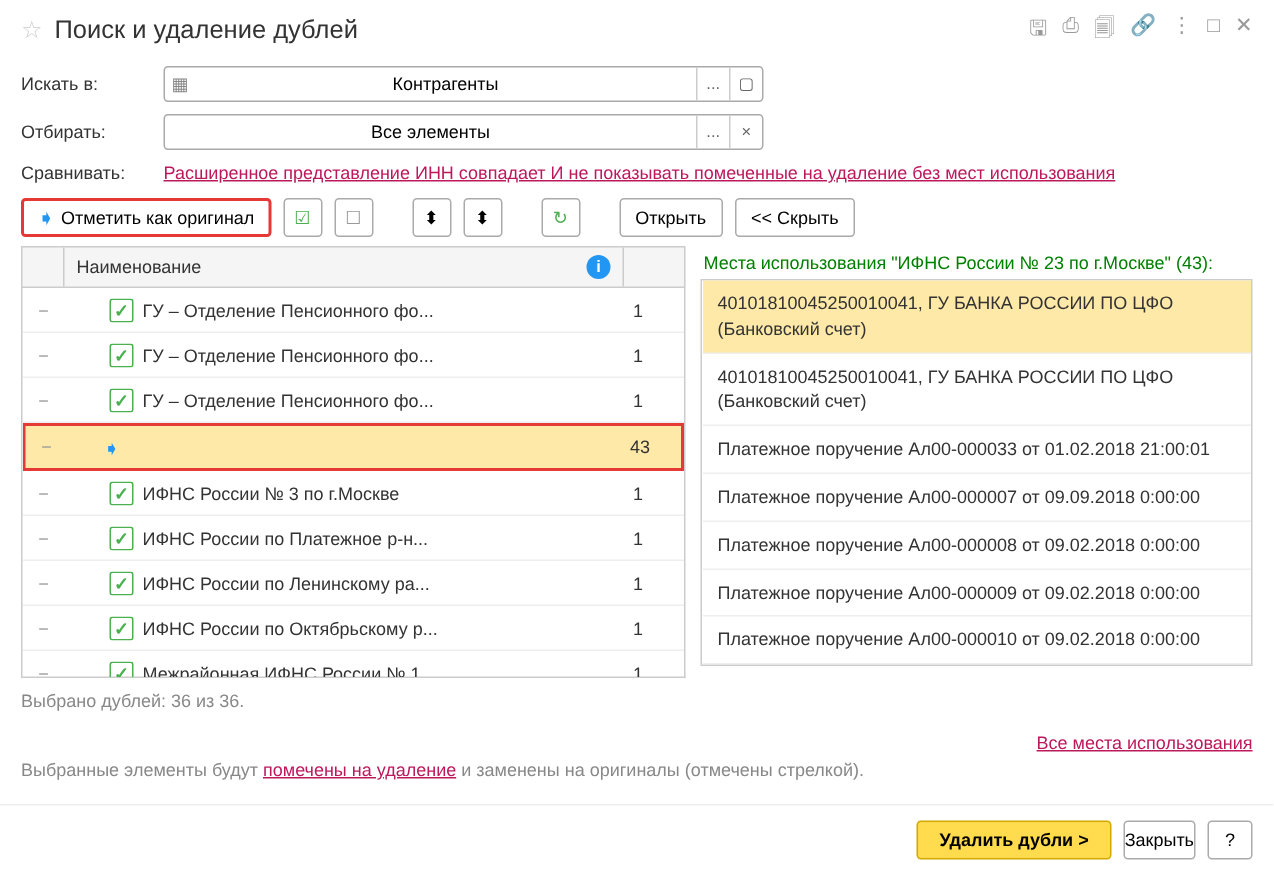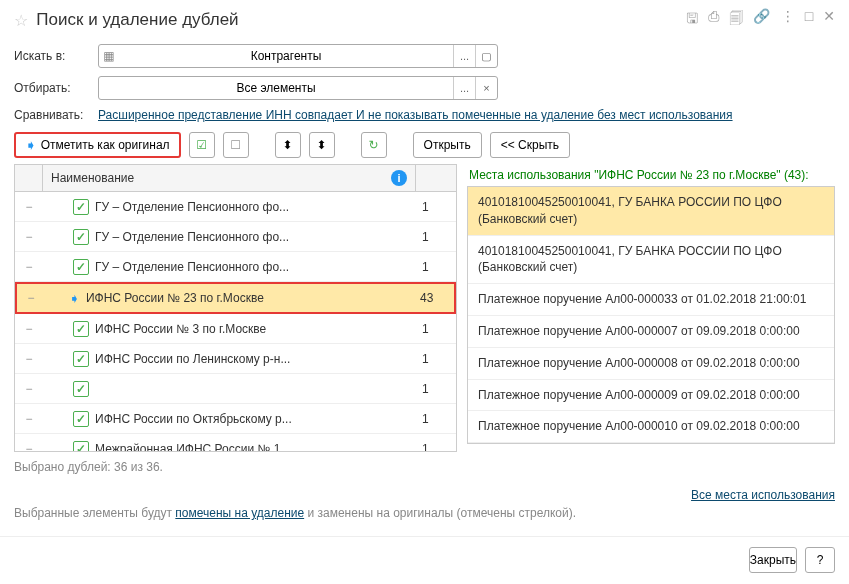--- a/index.html
+++ b/index.html
@@ -2,27 +2,27 @@
 <html><head>
 <meta charset="utf-8">
 <style>
 * { box-sizing: border-box; margin: 0; padding: 0; }
 body { font-family: Arial, sans-serif; font-size: 12px; color: #333; background: #fff; width: 849px; height: 584px; overflow: hidden; }
 .header { display: flex; align-items: center; padding: 8px 14px; }
 .star-icon { color: #ccc; font-size: 16px; margin-right: 8px; }
 .title { font-size: 17px; color: #333; flex: 1; }
 .header-icons { display: flex; gap: 10px; color: #999; }
 .header-icons span { cursor: pointer; font-size: 14px; }
-.form-row { display: flex; align-items: center; padding: 4px 14px; gap: 4px; }
+.form-row { display: flex; align-items: center; padding: 4px 14px; gap: 15px; }
 .form-label { width: 80px; color: #333; }
 .input-group { display: flex; align-items: center; border: 1px solid #aaa; border-radius: 3px; height: 24px; flex: 1; max-width: 400px; background: #fff; }
 .input-icon { width: 20px; text-align: center; color: #888; }
 .input-text { flex: 1; padding: 0 4px; border: none; outline: none; font-size: 12px; text-align: center; }
 .input-btn { width: 22px; height: 22px; border-left: 1px solid #ccc; text-align: center; line-height: 22px; cursor: pointer; color: #666; font-size: 11px; }
-.link { color: #0c4a6e; text-decoration: underline; cursor: pointer; }
+.link { color: #be185d; text-decoration: underline; cursor: pointer; }
 .toolbar { display: flex; align-items: center; padding: 6px 14px; gap: 8px; }
 .btn { border: 1px solid #aaa; border-radius: 3px; background: #fff; padding: 8px 10px; cursor: pointer; font-size: 12px; display: inline-flex; align-items: center; gap: 4px; height: 26px; }
 .btn-icon { width: 26px; padding: 0; justify-content: center; }
 .btn-highlight { border: 2px solid #e53935; padding: 3px 9px; }
 .arrow-right { color: #2196f3; font-size: 14px; }
 .content { display: flex; padding: 0 14px; gap: 10px; }
 .left-panel { width: 443px; }
 .right-panel { flex: 1; }
 .table-header { display: flex; border: 1px solid #ccc; background: #f5f5f5; height: 28px; align-items: center; }
 .th-col1 { width: 28px; border-right: 1px solid #ccc; height: 100%; }
@@ -150,47 +150,47 @@
             <span style="width:16px"></span>
             <span class="checkbox">✓</span>
             <span class="row-text">ГУ – Отделение Пенсионного фо...</span>
           </div>
           <div class="td-col3">1</div>
         </div>
         <div class="table-row highlighted">
           <div class="td-col1"><span class="minus">−</span></div>
           <div class="td-col2">
             <span class="row-arrow">➧</span>
-            <span class="row-text">ИФНС России № 23 по г.Москве</span>
           </div>
           <div class="td-col3">43</div>
         </div>
         <div class="table-row">
           <div class="td-col1"><span class="minus">−</span></div>
           <div class="td-col2">
             <span style="width:16px"></span>
             <span class="checkbox">✓</span>
             <span class="row-text">ИФНС России № 3 по г.Москве</span>
           </div>
           <div class="td-col3">1</div>
         </div>
         <div class="table-row">
           <div class="td-col1"><span class="minus">−</span></div>
           <div class="td-col2">
             <span style="width:16px"></span>
             <span class="checkbox">✓</span>
-            <span class="row-text">ИФНС России по Ленинскому р-н...</span>
-          </div>
-          <div class="td-col3">1</div>
-        </div>
-        <div class="table-row">
-          <div class="td-col1"><span class="minus">−</span></div>
-          <div class="td-col2">
-            <span style="width:16px"></span>
-            <span class="checkbox">✓</span>
+            <span class="row-text">ИФНС России по Платежное р-н...</span>
+          </div>
+          <div class="td-col3">1</div>
+        </div>
+        <div class="table-row">
+          <div class="td-col1"><span class="minus">−</span></div>
+          <div class="td-col2">
+            <span style="width:16px"></span>
+            <span class="checkbox">✓</span>
+            <span class="row-text">ИФНС России по Ленинскому ра...</span>
           </div>
           <div class="td-col3">1</div>
         </div>
         <div class="table-row">
           <div class="td-col1"><span class="minus">−</span></div>
           <div class="td-col2">
             <span style="width:16px"></span>
             <span class="checkbox">✓</span>
             <span class="row-text">ИФНС России по Октябрьскому р...</span>
           </div>
@@ -224,15 +224,16 @@
 
 <div class="footer-info">
   <span>Выбрано дублей: 36 из 36.</span>
   <span class="link">Все места использования</span>
 </div>
 <div class="footer-note">
   <span>Выбранные элементы будут </span><span class="link">помечены на удаление</span><span> и заменены на оригиналы (отмечены стрелкой).</span>
 </div>
 
 <div class="footer-buttons">
+  <button class="btn btn-primary">Удалить дубли &gt;</button>
   <button class="btn btn-secondary">Закрыть</button>
   <button class="btn btn-help">?</button>
 </div>
 
 </body></html>

